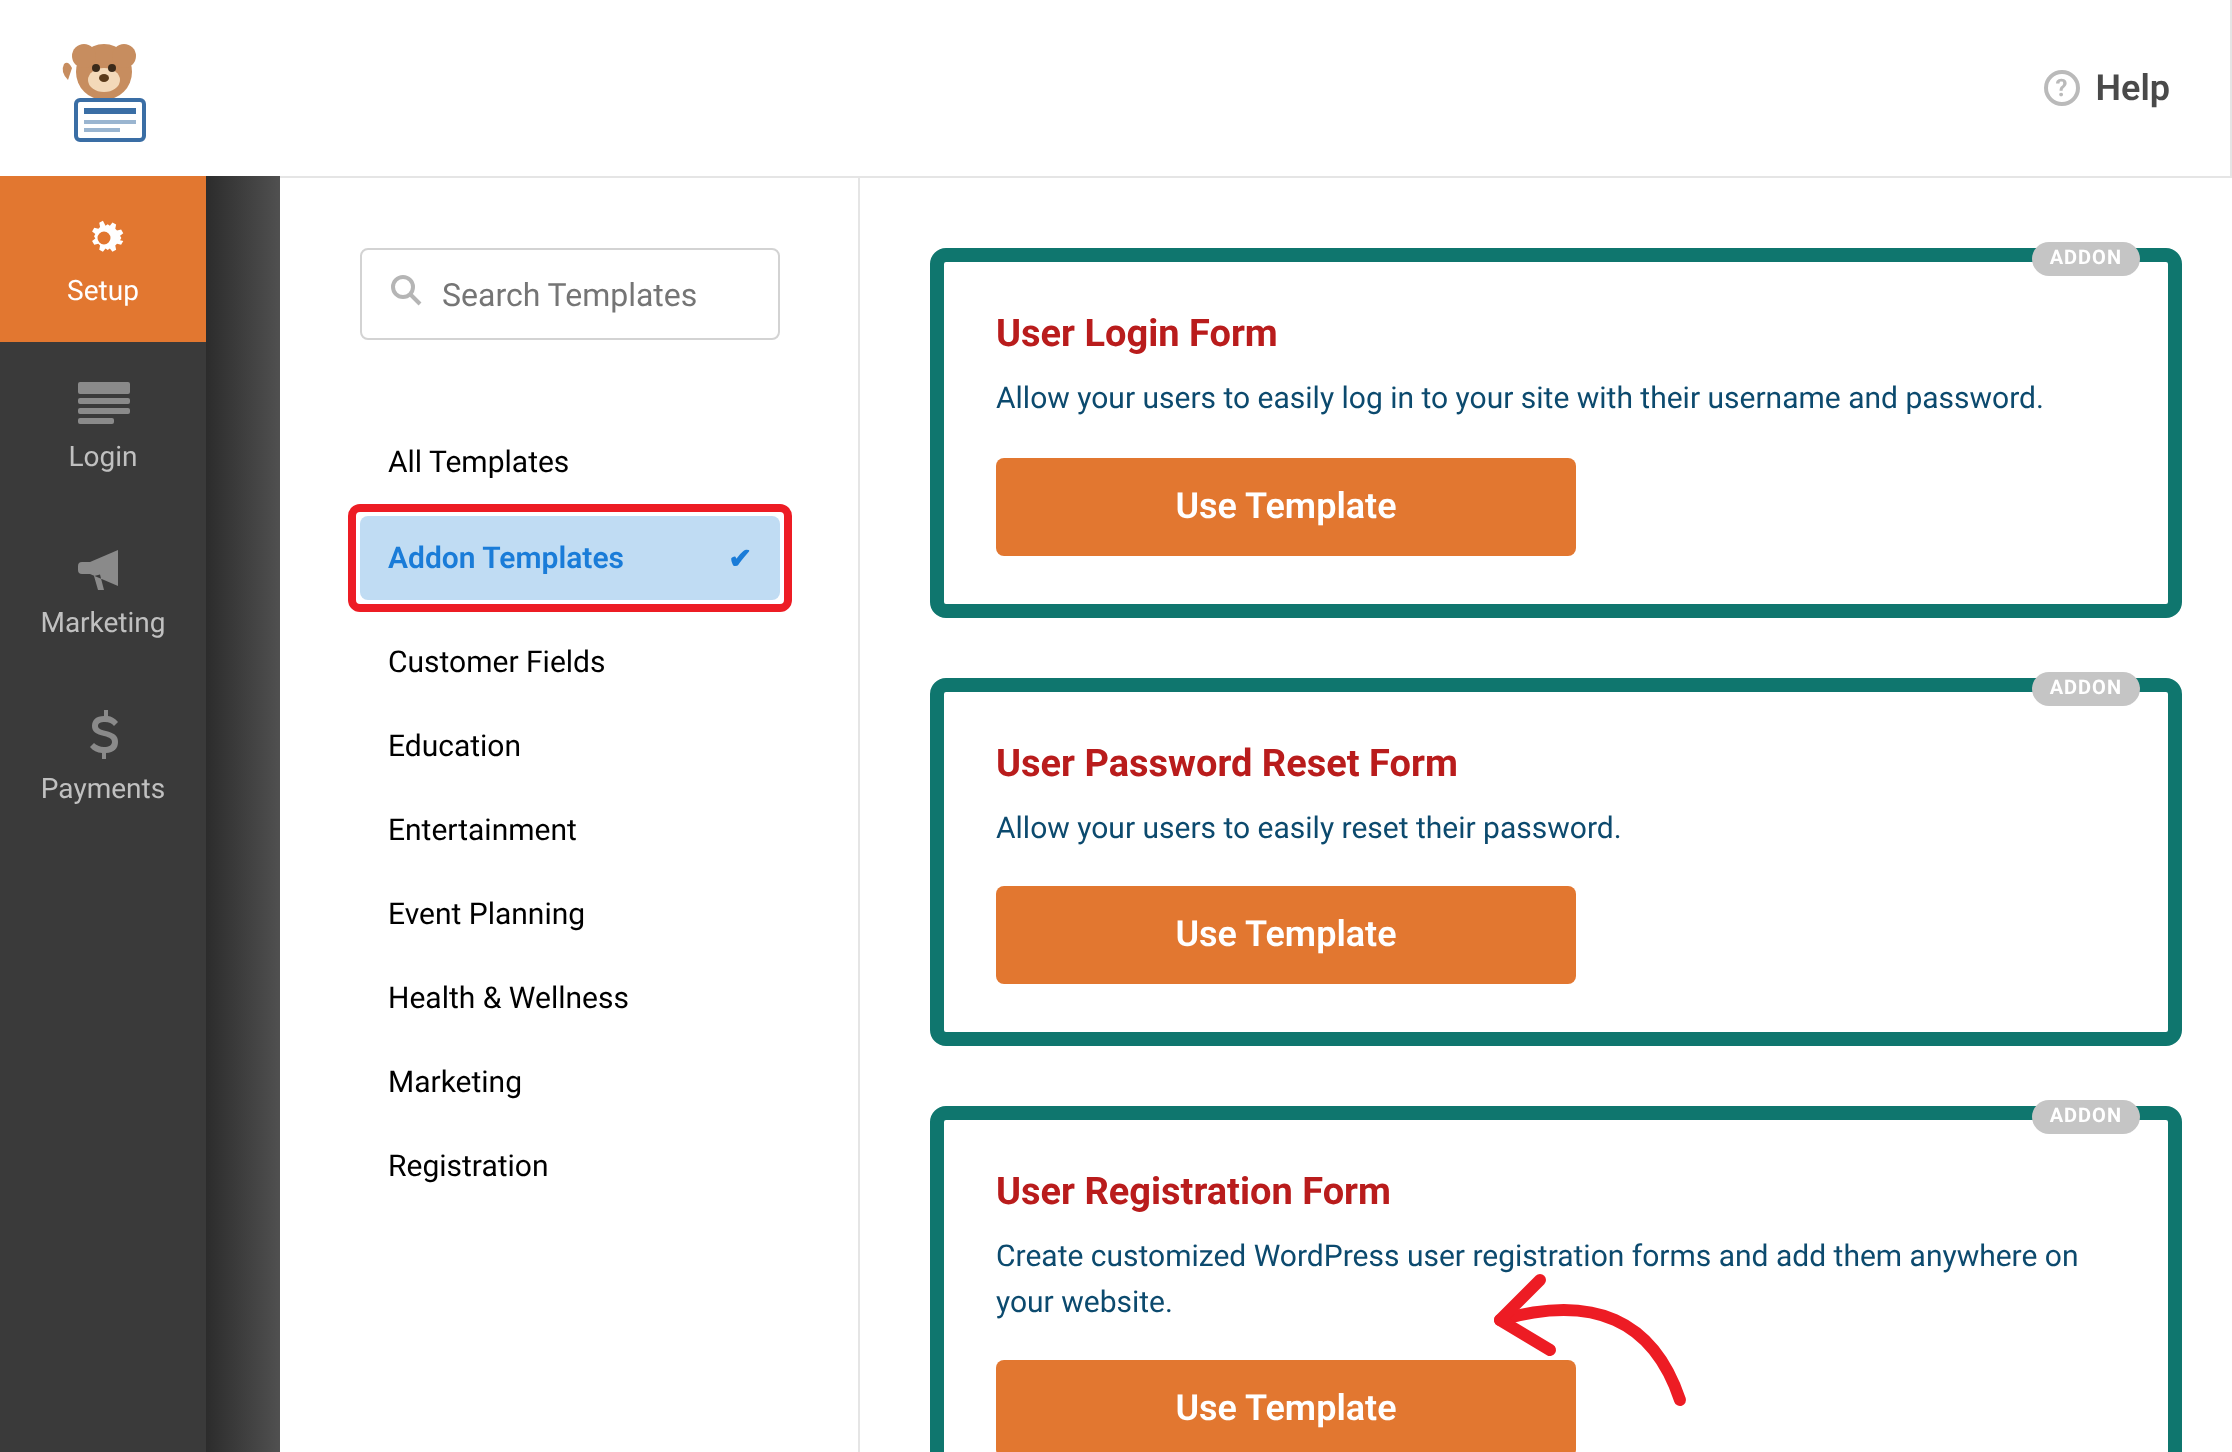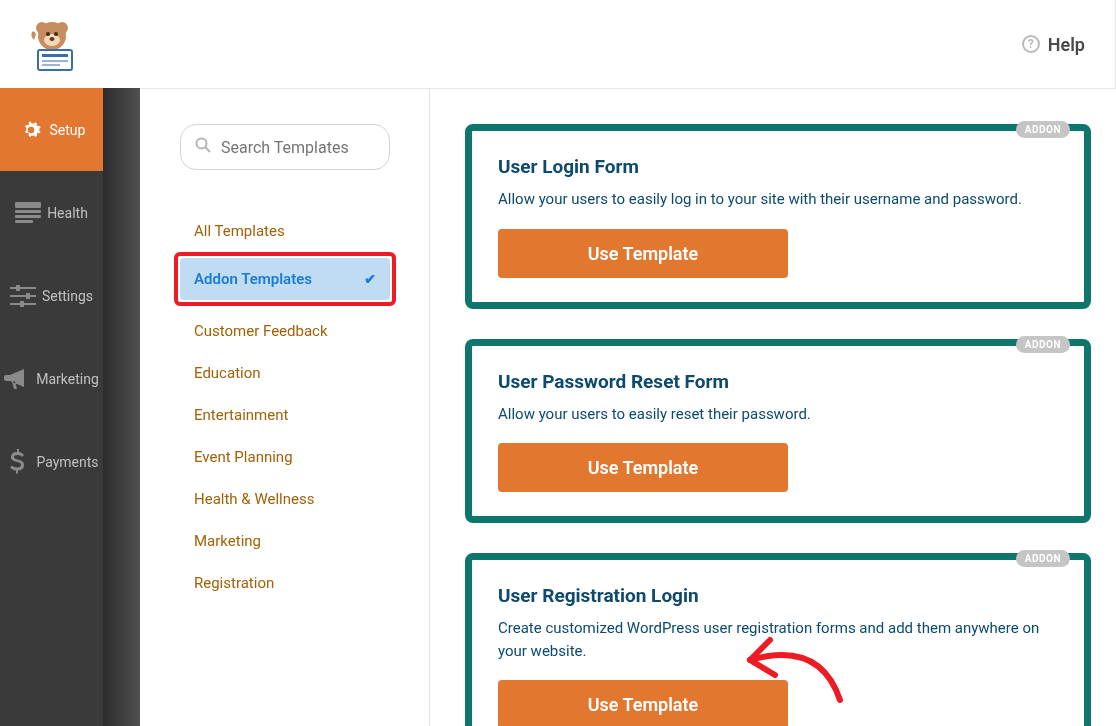--- a/index.html
+++ b/index.html
@@ -1,48 +1,48 @@
 <!DOCTYPE html>
 <html><head>
 <meta charset="utf-8">
 <style>
 * { margin:0; padding:0; box-sizing:border-box; font-family:-apple-system,BlinkMacSystemFont,"Segoe UI",Roboto,Arial,sans-serif; }
 body { background:#fff; width:1116px; height:726px; overflow:hidden; position:relative; }
 
 .sidebar { position:absolute; left:0; top:0; bottom:0; width:103px; background:#3a3a3a; display:flex; flex-direction:column; }
 .logo-area { height:88px; background:#fff; display:flex; align-items:center; justify-content:center; }
-.nav-item { height:83px; display:flex; flex-direction:row; align-items:center; justify-content:center; color:#c0c0c0; cursor:pointer; gap:6px; }
+.nav-item { height:83px; display:flex; flex-direction:column; align-items:center; justify-content:center; color:#c0c0c0; cursor:pointer; gap:6px; }
 .nav-item.active { background:#e27730; color:#fff; }
 .nav-item span { font-size:14px; }
 .nav-icon { width:26px; height:26px; display:flex; align-items:center; justify-content:center; }
 
 .shadow-strip { position:absolute; left:103px; top:88px; bottom:0; width:37px; background:linear-gradient(to right,#2c2c2c,#505050); }
 
 .content { position:absolute; left:140px; right:0; top:0; bottom:0; background:#fff; }
 .topbar { height:88px; display:flex; align-items:center; justify-content:flex-end; padding:0 30px; border-right:1px solid #e5e5e5; }
 .help { display:flex; align-items:center; gap:8px; color:#4a4a4a; font-size:18px; font-weight:600; cursor:pointer; }
 .help-icon { width:18px; height:18px; border:2px solid #bababa; border-radius:50%; display:flex; align-items:center; justify-content:center; color:#bababa; font-size:12px; font-weight:700; }
 
 .main { position:absolute; left:0; right:0; top:88px; bottom:0; display:flex; border-top:1px solid #e5e5e5; }
 .left-panel { width:290px; padding:35px 0 0 40px; border-right:1px solid #e5e5e5; }
-.search-box { width:210px; height:46px; border:1px solid #d3d3d3; border-radius:16px; display:flex; align-items:center; padding:0 14px; margin-bottom:40px; }
+.search-box { width:210px; height:46px; border:1px solid #d3d3d3; border-radius:4px; display:flex; align-items:center; padding:0 14px; margin-bottom:40px; }
 .search-icon { color:#b5b5b5; margin-right:10px; font-size:16px; }
 .search-input { border:none; outline:none; font-size:16px; color:#8a8a8a; flex:1; background:transparent; }
 .cat-list { display:flex; flex-direction:column; }
-.cat-item { padding:12px 14px; font-size:15px; color:#a16207; cursor:pointer; border-radius:4px; display:flex; align-items:center; justify-content:space-between; width:210px; }
+.cat-item { padding:12px 14px; font-size:15px; color:#000000; cursor:pointer; border-radius:4px; display:flex; align-items:center; justify-content:space-between; width:210px; }
 .cat-item.active { background:#c0dcf3; color:#1a7cd8; font-weight:600; }
 .cat-item.active .check { color:#1a7cd8; }
 .check { font-size:14px; }
 .highlight-box { border:4px solid #ed1c24; border-radius:6px; padding:2px; width:222px; margin-left:-6px; margin-bottom:4px; }
 .highlight-box .cat-item { width:auto; }
 
 .right-panel { flex:1; padding:35px 25px 0 35px; overflow-y:auto; }
 .template-card { border:7px solid #0f766e; border-radius:8px; padding:24px 26px; margin-bottom:30px; position:relative; }
 .addon-badge { position:absolute; top:-10px; right:14px; background:#c5c5c5; color:#fff; font-size:10px; font-weight:700; padding:3px 9px; border-radius:10px; letter-spacing:.5px; }
-.tmpl-title { font-size:19px; font-weight:700; color:#0c4a6e; margin-bottom:10px; }
+.tmpl-title { font-size:19px; font-weight:700; color:#b91c1c; margin-bottom:10px; }
 .tmpl-desc { font-size:15px; color:#0c4a6e; margin-bottom:18px; line-height:1.5; }
 .use-btn { background:#e27730; color:#fff; border:none; border-radius:4px; padding:14px 0; font-size:18px; font-weight:600; width:290px; cursor:pointer; }
 
 .arrow-annotation { position:absolute; left:720px; top:610px; pointer-events:none; }
 </style>
 </head>
 <body>
 
 <div class="sidebar">
   <div class="logo-area">
@@ -71,34 +71,21 @@
   </div>
   <div class="nav-item">
     <div class="nav-icon">
       <svg width="26" height="22" viewBox="0 0 26 22" fill="#8a8a8a">
           <rect x="0" y="0" width="26" height="6" rx="1"></rect>
           <rect x="0" y="8" width="26" height="3" rx="1"></rect>
           <rect x="0" y="13" width="26" height="3" rx="1"></rect>
           <rect x="0" y="18" width="18" height="3" rx="1"></rect>
         </svg>
     </div>
-    <span>Health</span>
-  </div>
-  <div class="nav-item">
-    <div class="nav-icon">
-      <svg width="26" height="22" viewBox="0 0 26 22" fill="#8a8a8a">
-          <rect x="0" y="2" width="26" height="2"></rect>
-          <rect x="6" y="0" width="4" height="6"></rect>
-          <rect x="0" y="10" width="26" height="2"></rect>
-          <rect x="16" y="8" width="4" height="6"></rect>
-          <rect x="0" y="18" width="26" height="2"></rect>
-          <rect x="10" y="16" width="4" height="6"></rect>
-        </svg>
-    </div>
-    <span>Settings</span>
+    <span>Login</span>
   </div>
   <div class="nav-item">
     <div class="nav-icon">
       <svg width="26" height="24" viewBox="0 0 26 24" fill="#8a8a8a">
           <path d="M2 8h4l14-6v18L6 14H2a2 2 0 01-2-2v-2a2 2 0 012-2zm6 7l2 7h3l-2-7.8L8 15z"></path>
         </svg>
     </div>
     <span>Marketing</span>
   </div>
   <div class="nav-item">
@@ -136,21 +123,21 @@
         <div class="cat-item">
             <span>All Templates</span>
           </div>
         <div class="highlight-box">
           <div class="cat-item active">
             <span>Addon Templates</span>
             <span class="check">✔</span>
           </div>
         </div>
         <div class="cat-item">
-            <span>Customer Feedback</span>
+            <span>Customer Fields</span>
           </div>
         <div class="cat-item">
             <span>Education</span>
           </div>
         <div class="cat-item">
             <span>Entertainment</span>
           </div>
         <div class="cat-item">
             <span>Event Planning</span>
           </div>
@@ -176,21 +163,21 @@
 
       <div class="template-card">
         <div class="addon-badge">ADDON</div>
         <div class="tmpl-title">User Password Reset Form</div>
         <div class="tmpl-desc">Allow your users to easily reset their password.</div>
         <button class="use-btn">Use Template</button>
       </div>
 
       <div class="template-card">
         <div class="addon-badge">ADDON</div>
-        <div class="tmpl-title">User Registration Login</div>
+        <div class="tmpl-title">User Registration Form</div>
         <div class="tmpl-desc">Create customized WordPress user registration forms and add them anywhere on your website.</div>
         <button class="use-btn">Use Template</button>
       </div>
     </div>
   </div>
 </div>
 
 <svg class="arrow-annotation" width="140" height="110" viewBox="0 0 140 110">
   <path d="M120 90 Q100 30 30 50" stroke="#ed1c24" stroke-width="6" fill="none" stroke-linecap="round"></path>
   <path d="M30 50 L50 30 M30 50 L55 65" stroke="#ed1c24" stroke-width="6" fill="none" stroke-linecap="round"></path>

